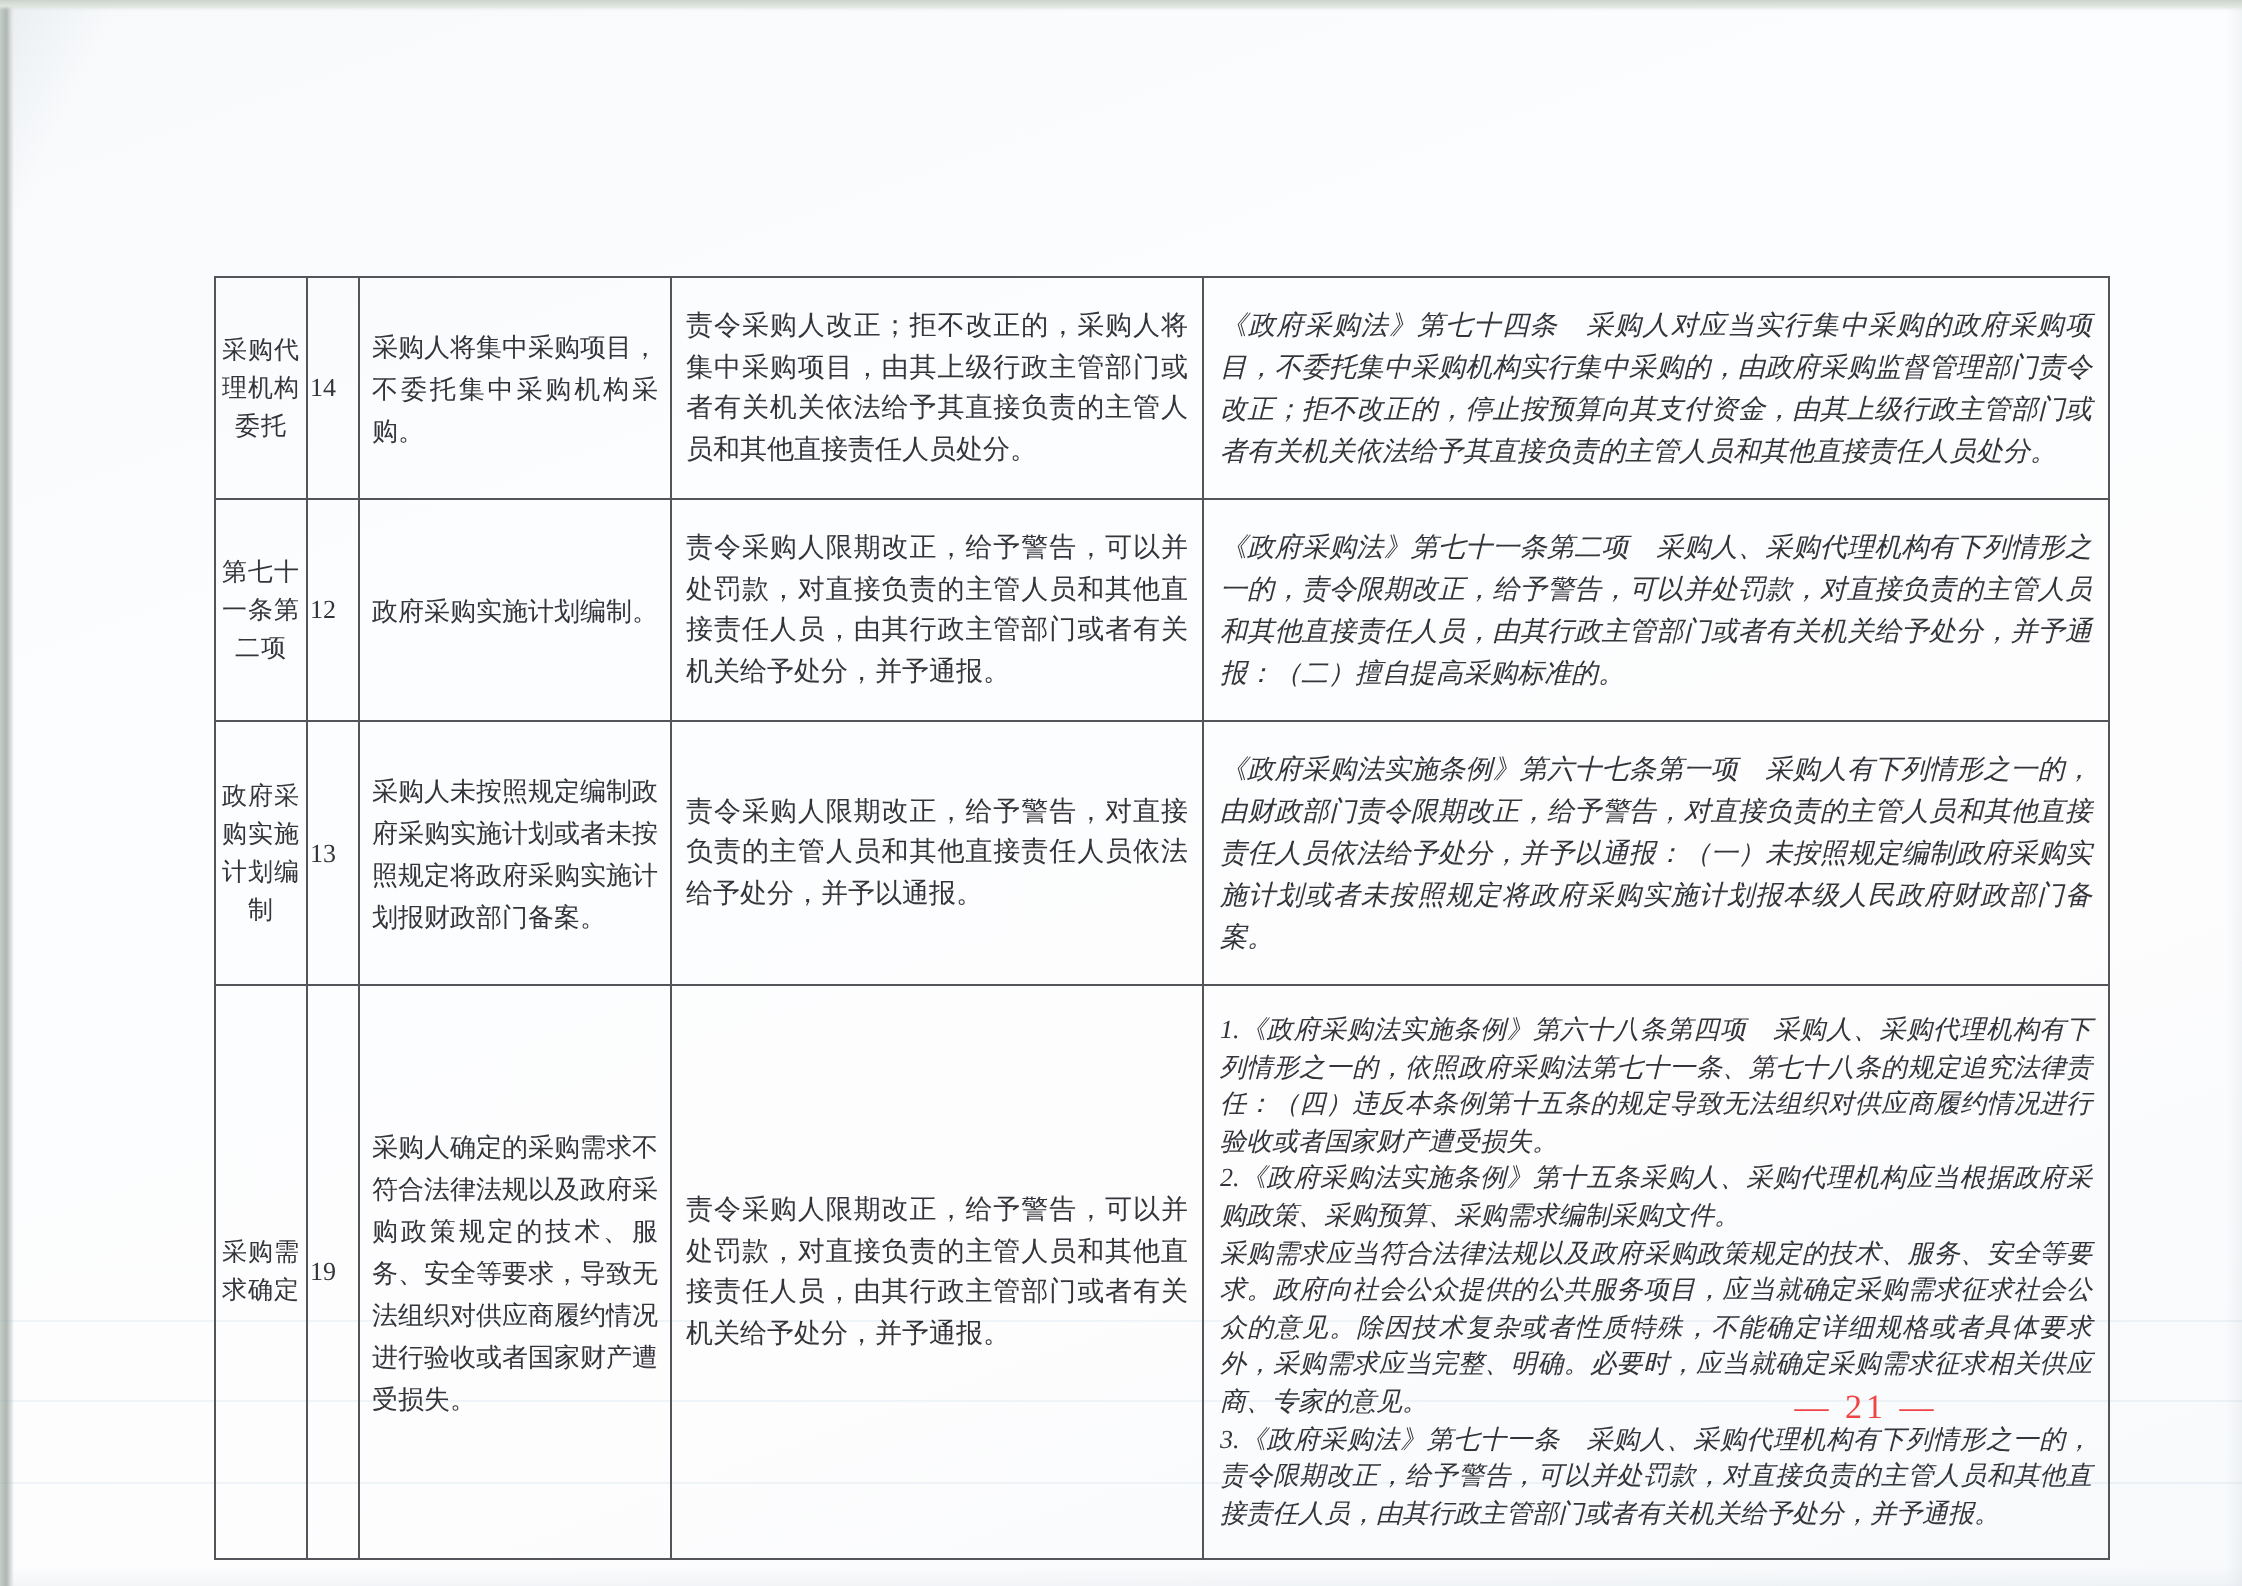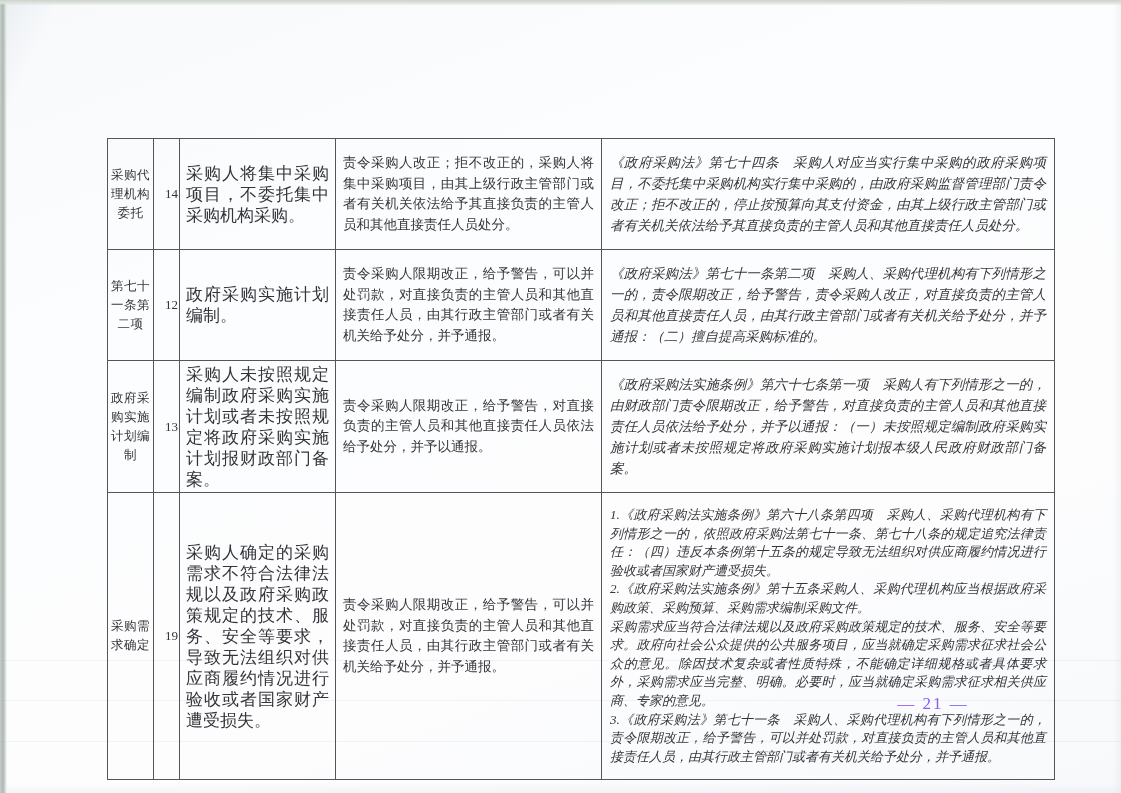--- a/index.html
+++ b/index.html
@@ -36,39 +36,39 @@
     position:absolute; left:107px; top:118px;
     border-collapse:collapse; table-layout:fixed;
     width:948px; color:#34353b;margin-top:20px;
   }
   .doc-table td { border:1px solid #54555b; overflow:hidden; }
 
   td.cat {
     font-size:12.5px; line-height:19px; text-align:center;
     vertical-align:middle; padding:0 2px; letter-spacing:0.5px;
   }
-  td.no  { font-size:13px; text-align:right; vertical-align:middle; }
+  td.no  { font-size:13px; text-align:left; vertical-align:middle; }
   td.vio {
-    font-size:17px; line-height:21px; text-align:justify;
+    font-size:13px; line-height:21px; text-align:justify;
     vertical-align:middle; padding:2px 6px;
   }
   td.pen {
     font-size:13.5px; line-height:20.5px; text-align:justify;
     vertical-align:middle; padding:2px 7px;
   }
   td.leg {
     font-size:13.5px; line-height:21px; text-align:justify;
     vertical-align:middle; padding:13px 8px;font-style:italic;
   }
   td.leg p { margin:0; }
   tr.r17 td.leg { font-size:13px; line-height:18.6px; }
 
   .page-number {
     position:absolute; left:858px; top:694px; width:150px;
-    text-align:center; font-size:17px; color:#8b5cf6; letter-spacing:2px;
+    text-align:center; font-size:17px; color:#ef4444; letter-spacing:2px;
   }
 </style>
 </head>
 <body>
 
 <div class="scan-page"></div>
 <div class="edge-left"></div>
 <div class="edge-top"></div>
 <div class="scan-line l1"></div>
 <div class="scan-line l2"></div>
@@ -91,21 +91,21 @@
       <td class="leg">
         <p>《政府采购法》第七十四条　采购人对应当实行集中采购的政府采购项目，不委托集中采购机构实行集中采购的，由政府采购监督管理部门责令改正；拒不改正的，停止按预算向其支付资金，由其上级行政主管部门或者有关机关依法给予其直接负责的主管人员和其他直接责任人员处分。</p>
       </td>
     </tr>
     <tr style="height:85px">
       <td class="cat">第七十一条第二项</td>
       <td class="no">12</td>
       <td class="vio">政府采购实施计划编制。</td>
       <td class="pen">责令采购人限期改正，给予警告，可以并处罚款，对直接负责的主管人员和其他直接责任人员，由其行政主管部门或者有关机关给予处分，并予通报。</td>
       <td class="leg">
-        <p>《政府采购法》第七十一条第二项　采购人、采购代理机构有下列情形之一的，责令限期改正，给予警告，责令采购人改正，对直接负责的主管人员和其他直接责任人员，由其行政主管部门或者有关机关给予处分，并予通报：（二）擅自提高采购标准的。</p>
+        <p>《政府采购法》第七十一条第二项　采购人、采购代理机构有下列情形之一的，责令限期改正，给予警告，可以并处罚款，对直接负责的主管人员和其他直接责任人员，由其行政主管部门或者有关机关给予处分，并予通报：（二）擅自提高采购标准的。</p>
       </td>
     </tr>
     <tr style="height:97px">
       <td class="cat">政府采购实施计划编制</td>
       <td class="no">13</td>
       <td class="vio">采购人未按照规定编制政府采购实施计划或者未按照规定将政府采购实施计划报财政部门备案。</td>
       <td class="pen">责令采购人限期改正，给予警告，对直接负责的主管人员和其他直接责任人员依法给予处分，并予以通报。</td>
       <td class="leg">
         <p>《政府采购法实施条例》第六十七条第一项　采购人有下列情形之一的，由财政部门责令限期改正，给予警告，对直接负责的主管人员和其他直接责任人员依法给予处分，并予以通报：（一）未按照规定编制政府采购实施计划或者未按照规定将政府采购实施计划报本级人民政府财政部门备案。</p>
       </td>

